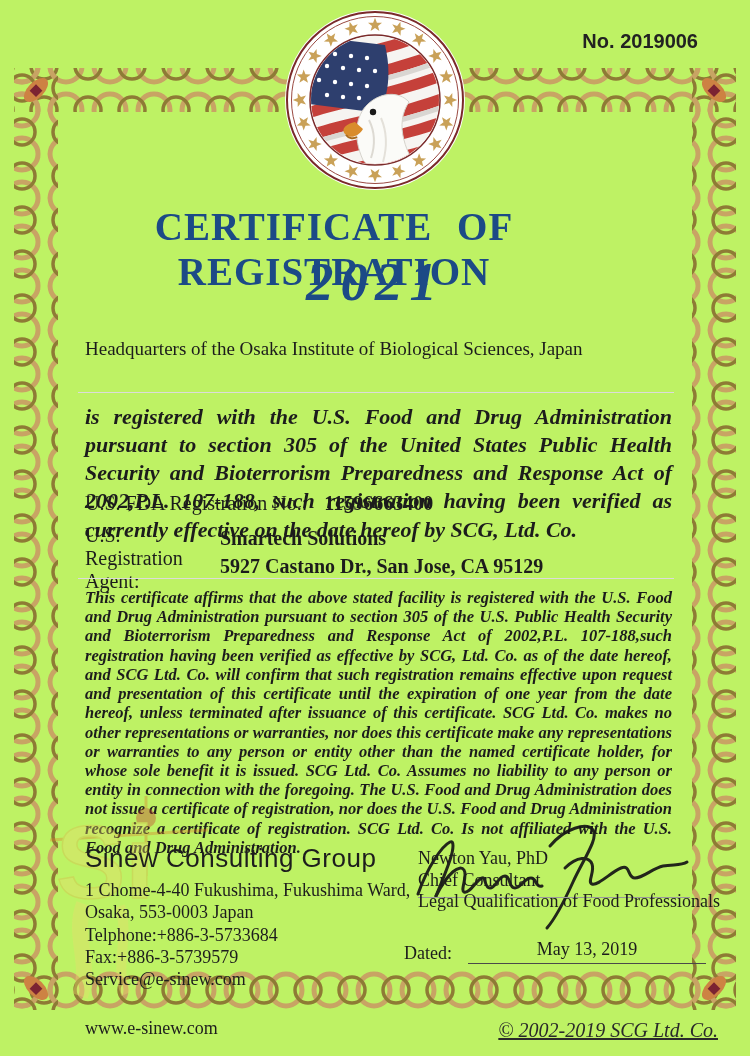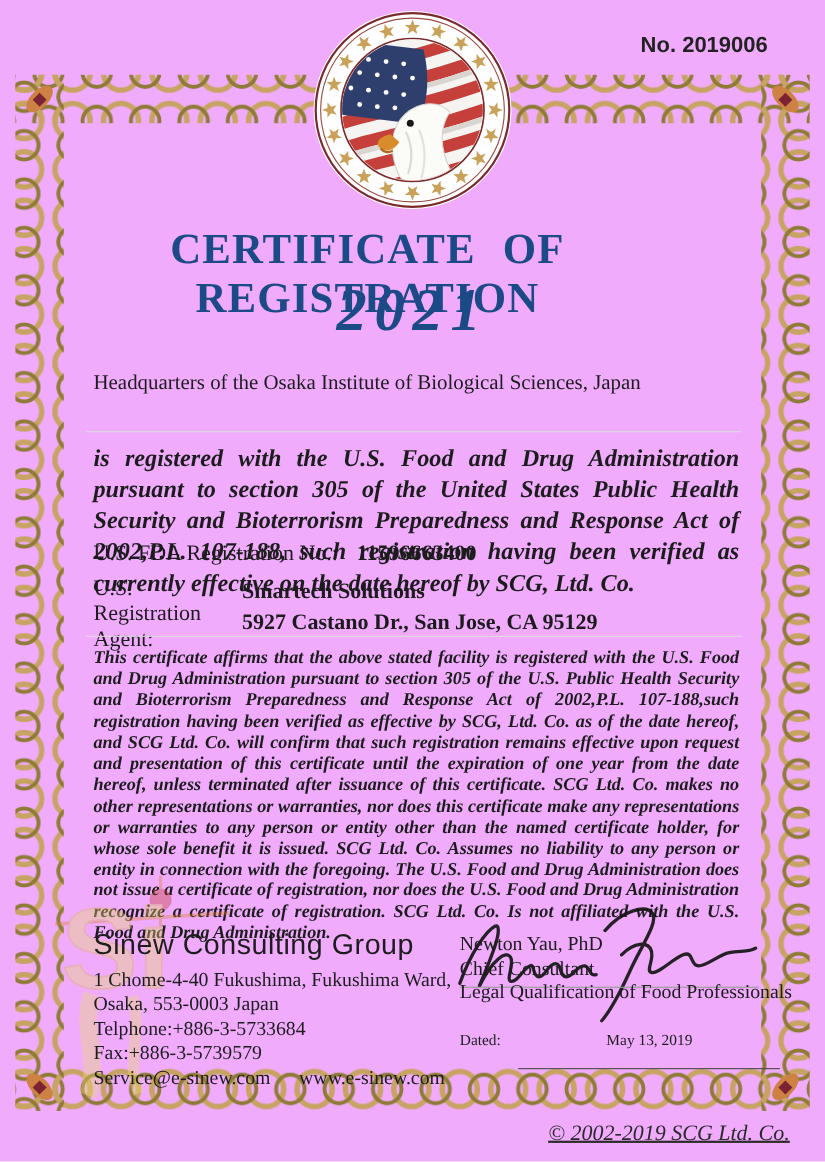--- a/index.html
+++ b/index.html
@@ -1,17 +1,17 @@
 <!DOCTYPE html>
 <html><head>
 <meta charset="utf-8">
 <style>
   html,body{margin:0;padding:0;background:#ffffff;}
   .page{
-    position:relative;width:750px;height:1056px;background:#f0abfc;
+    position:relative;width:750px;height:1056px;background:#bef264;
     font-family:"Liberation Serif",serif;color:#1c1c1c;overflow:hidden;
   }
   .abs{position:absolute;}
   
   .cert-no{top:30px;right:52px;font-family:"Liberation Sans",sans-serif;
     font-weight:bold;font-size:20px;color:#222;}
   
   .title{top:204px;left:0;width:668px;text-align:center;color:#1c4a86;
     font-weight:bold;font-size:39px;letter-spacing:1px;word-spacing:14px;}
   .year{top:250px;left:0;width:750px;text-align:center;color:#1c4a86;
@@ -35,28 +35,28 @@
   .fda-row .row-value{margin-left:12px;}
   .agent-col{line-height:1.4;}
   .agent-label{width:135px;}
   
   .watermark{left:50px;top:786px;opacity:.38;}
   
   .issuer{left:85px;top:843px;width:345px;}
   .issuer-name{font-family:"Liberation Sans",sans-serif;font-size:26px;
     letter-spacing:.5px;color:#1d1d1d;margin-bottom:5px;}
   .issuer-line{font-size:18px;line-height:1.24;color:#1d1d1d;}
-  .issuer-contact{display:flex;gap:26px;}
+  .issuer-contact{display:flex;gap:26px;flex-direction:column;}
   
   .sig-svg{left:408px;top:814px;}
   .sig-line{left:418px;top:897px;width:272px;height:1px;background:#9a9a9a;}
   .signatory{left:418px;top:848px;font-size:18px;line-height:1.2;}
-  .dated-row{left:418px;top:939px;font-size:14px;display:flex;align-items:flex-start;}
+  .dated-row{left:404px;top:939px;font-size:18px;display:flex;align-items:flex-end;}
   .date-line{margin-left:16px;width:238px;text-align:center;
-    border-bottom:1.5px solid #4a4a4a;padding-bottom:16px;}
+    border-bottom:1.5px solid #4a4a4a;padding-bottom:3px;}
   
   .copyright{top:1019px;right:32px;font-style:italic;font-size:20px;color:#2a2a2a;text-decoration:underline;}
   svg{display:block;}
 </style>
 </head>
 <body>
 
 <div class="page">
 
   <svg class="abs" style="left:0;top:0;" width="750" height="1056" viewBox="0 0 750 1056">

